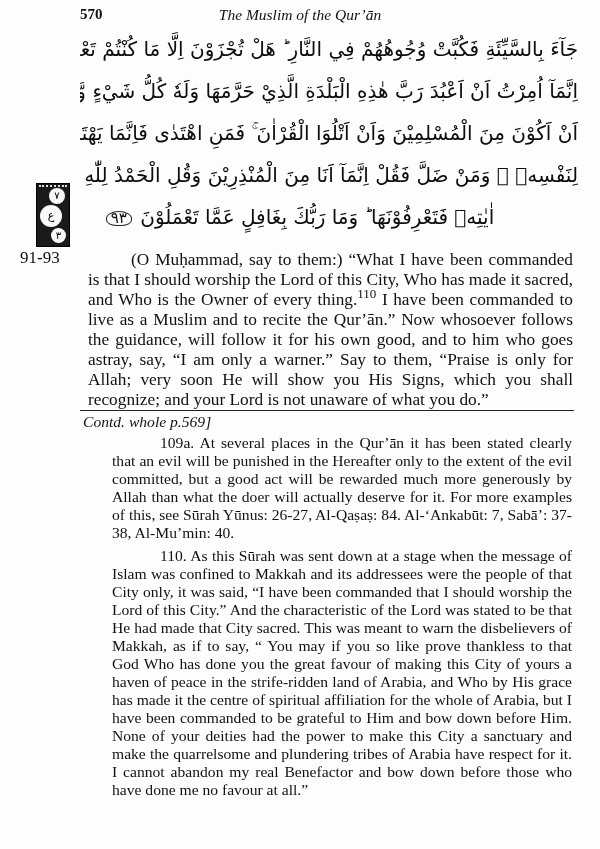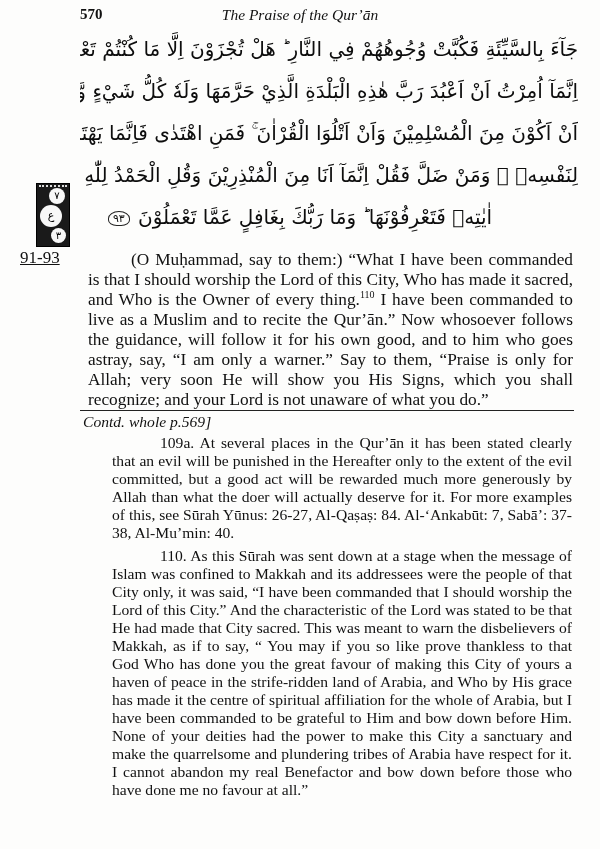--- a/index.html
+++ b/index.html
@@ -10,58 +10,58 @@
   .header { position: absolute; top: 6px; left: 0; width: 500px; height: 20px; }
   .page-number { position: absolute; left: 80px; top: 0; font-weight: bold; font-size: 15px; }
   .running-title { position: absolute; left: 200px; width: 200px; top: 0; text-align: center;
                    font-style: italic; font-size: 15.5px; }
 
   .arabic-block { position: absolute; left: 80px; top: 28px; width: 498px; }
   .arabic-line { direction: rtl; text-align: justify; text-align-last: justify;
                  font-family: "DejaVu Sans", sans-serif; font-size: 20px; line-height: 42px;
                  height: 42px; white-space: nowrap; overflow: hidden; color: #0d0d0d; }
   .arabic-line.last { text-align-last: center; padding-right: 60px; }
-  .ayah-mark { display: inline-block; font-size: 11px; border: 1.2px solid #222;
+  .ayah-mark { display: inline-block; font-size: 15px; border: 1.2px solid #222;
                border-radius: 50% 50% 40% 40%; padding: 0 4px; line-height: 13px;
                vertical-align: middle; margin: 0 2px; }
 
   .ruku-badge { position: absolute; left: 36px; top: 183px; width: 32px; height: 62px;
                 background: #1a1a1a; border: 1px solid #000; }
   .ruku-badge .circle { position: absolute; background: #f8f8f8; border-radius: 50%;
                         color: #000; font-family: "DejaVu Sans", sans-serif; font-size: 10px;
                         text-align: center; }
   .ruku-badge .c1 { left: 12px; top: 4px; width: 16px; height: 16px; line-height: 16px; }
   .ruku-badge .c2 { left: 3px; top: 21px; width: 22px; height: 22px; line-height: 22px; font-size: 11px; }
   .ruku-badge .c3 { left: 14px; top: 44px; width: 15px; height: 15px; line-height: 15px; }
   .ruku-badge .orn { position: absolute; left: 2px; top: 1px; width: 28px; height: 3px;
                      border-top: 2px dotted #ddd; }
-  .verse-range { position: absolute; left: 20px; top: 248px; font-size: 17px; text-decoration: underline; }
+  .verse-range { position: absolute; left: 20px; top: 248px; font-size: 17px; }
 
   .translation { position: absolute; left: 88px; top: 250px; width: 485px;
                  font-size: 17.3px; line-height: 20px; text-align: justify; }
   .translation p { margin: 0; text-indent: 43px; }
-  .footnote-ref { font-size: 10px; vertical-align: super; line-height: 0; }
+  .footnote-ref { font-size: 13px; vertical-align: super; line-height: 0; }
 
   .divider { position: absolute; left: 80px; top: 410px; width: 494px; height: 0;
              border-top: 1.5px solid #222; }
 
   .footnotes { position: absolute; left: 80px; top: 412px; width: 492px;
                font-size: 15.6px; line-height: 18px; text-align: justify; }
   .contd { font-style: italic; margin: 0 0 2px 3px; line-height: 20px; }
   .footnotes p { margin: 0 0 5px 0; }
   .footnotes p.indent { text-indent: 48px; margin-left: 32px; }
 </style>
 </head>
 <body>
 
 <div class="page">
 
   <div class="header">
     <span class="page-number">570</span>
-    <span class="running-title">The Praise of the Qur’ān</span>
+    <span class="running-title">The Muslim of the Qur’ān</span>
   </div>
 
   <div class="arabic-block">
     <div class="arabic-line">
       <span>جَآءَ بِالسَّيِّئَةِ فَكُبَّتْ وُجُوهُهُمْ فِي النَّارِ ؕ هَلْ تُجْزَوْنَ اِلَّا مَا كُنْتُمْ تَعْمَلُوْنَ</span>
       
     </div>
     <div class="arabic-line">
       <span>اِنَّمَآ اُمِرْتُ اَنْ اَعْبُدَ رَبَّ هٰذِهِ الْبَلْدَةِ الَّذِيْ حَرَّمَهَا وَلَهٗ كُلُّ شَيْءٍ وَّاُمِرْتُ</span>
     </div>

